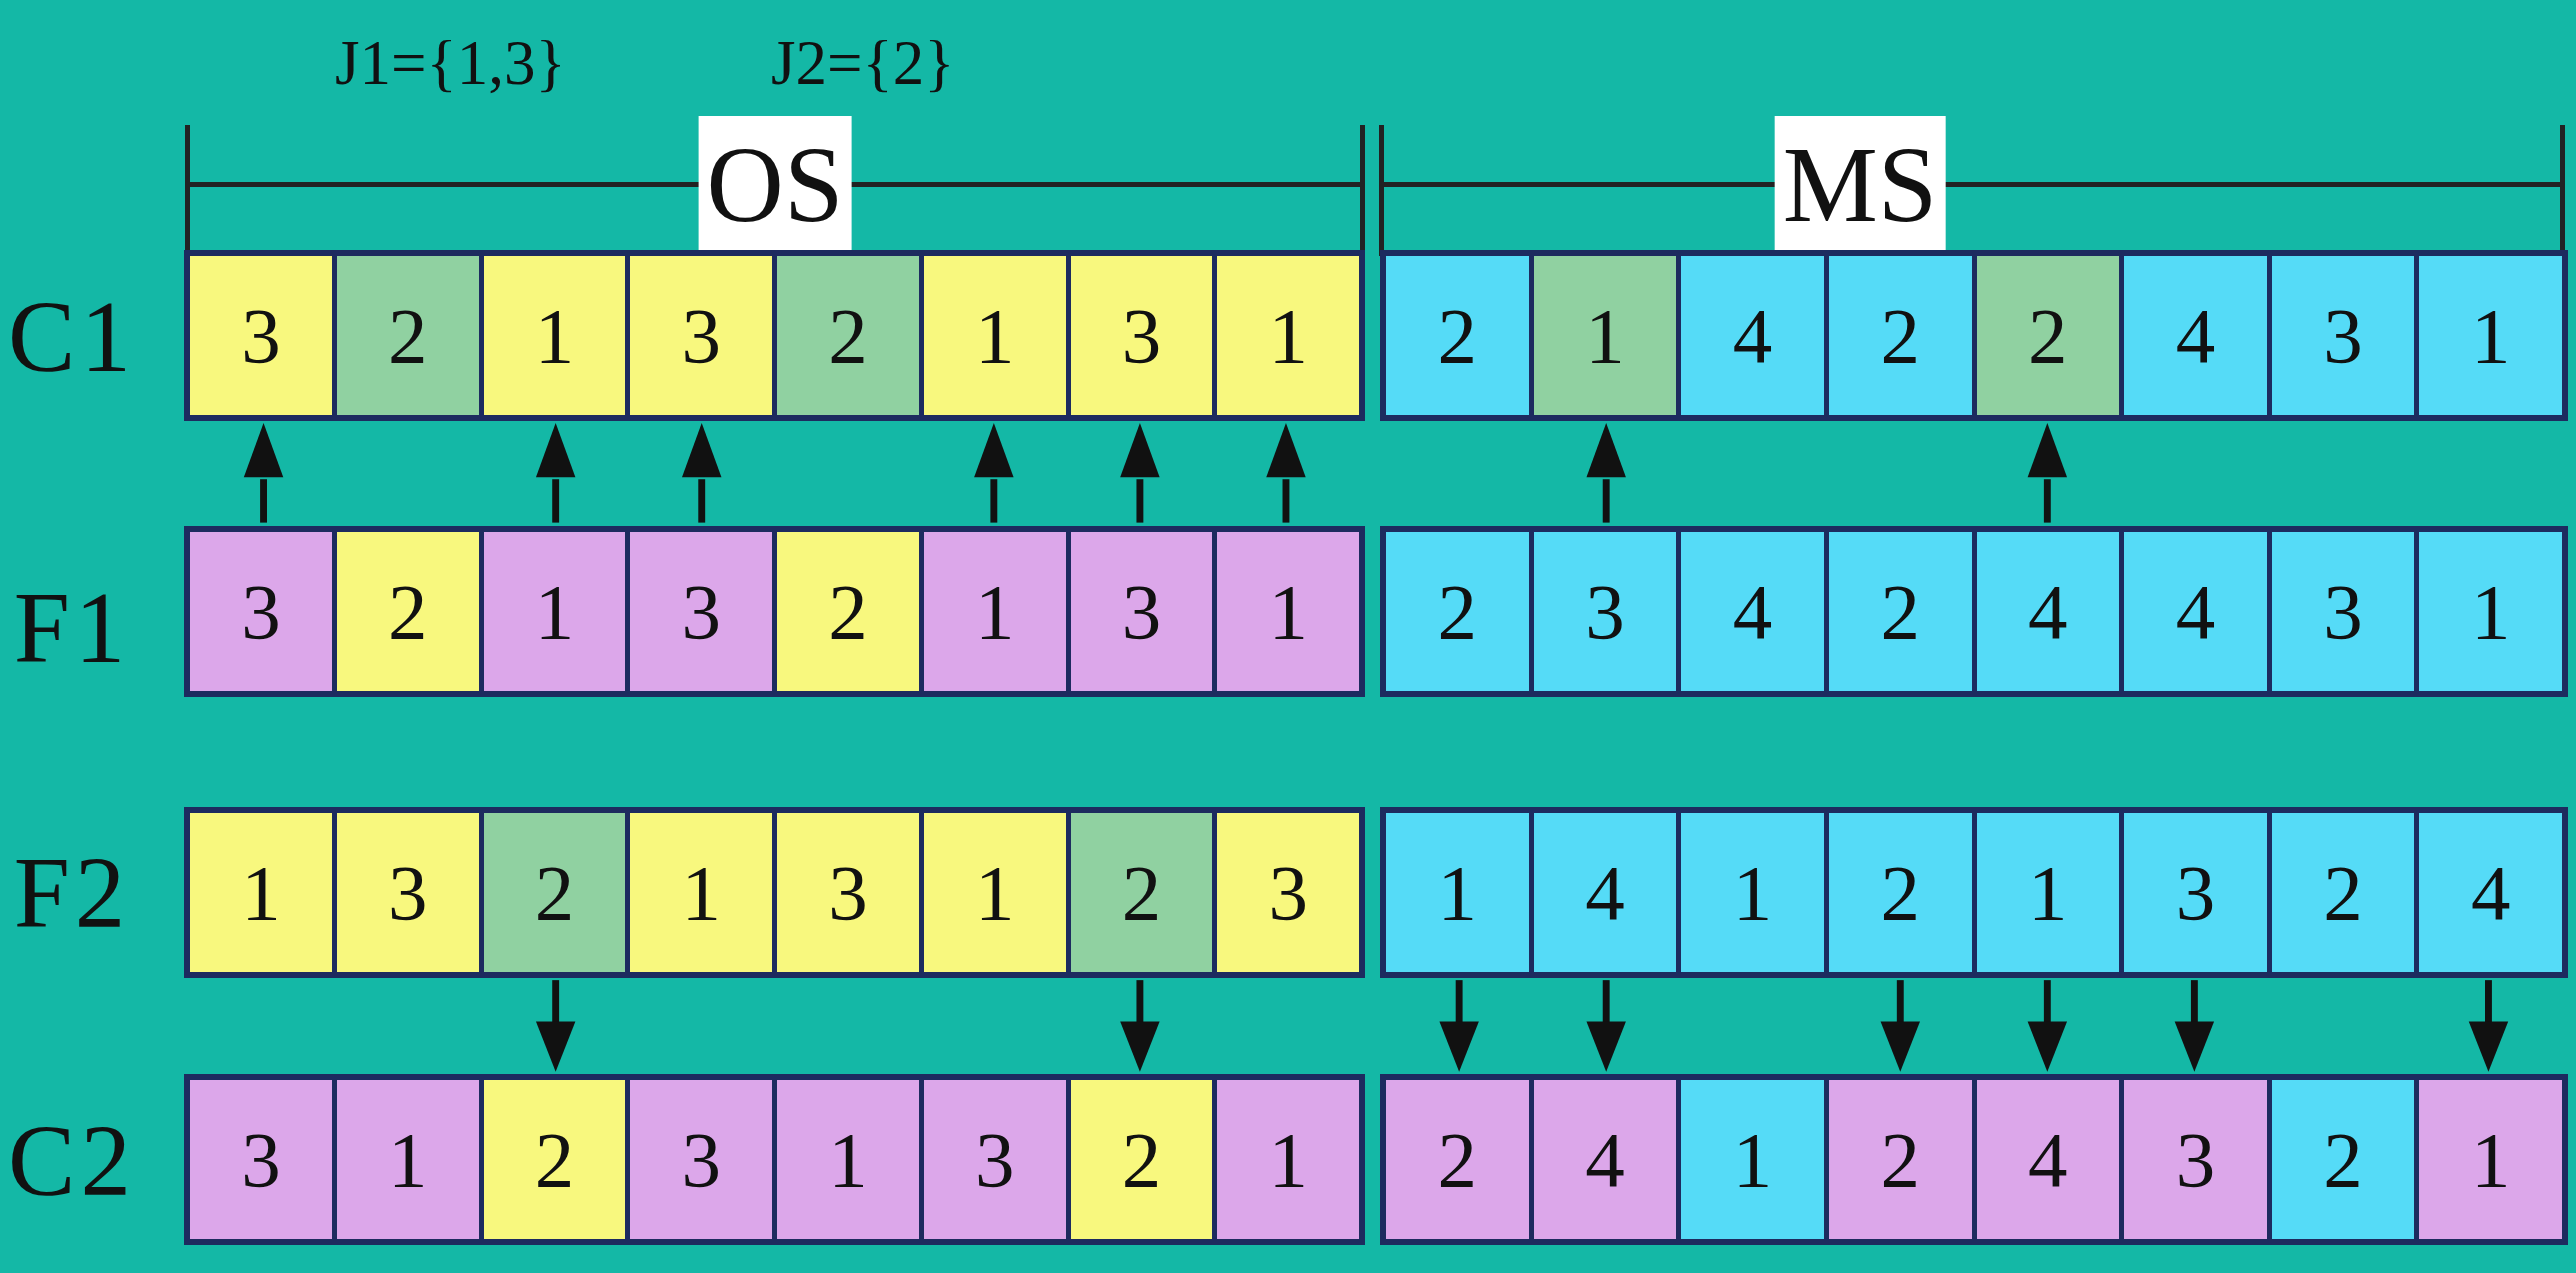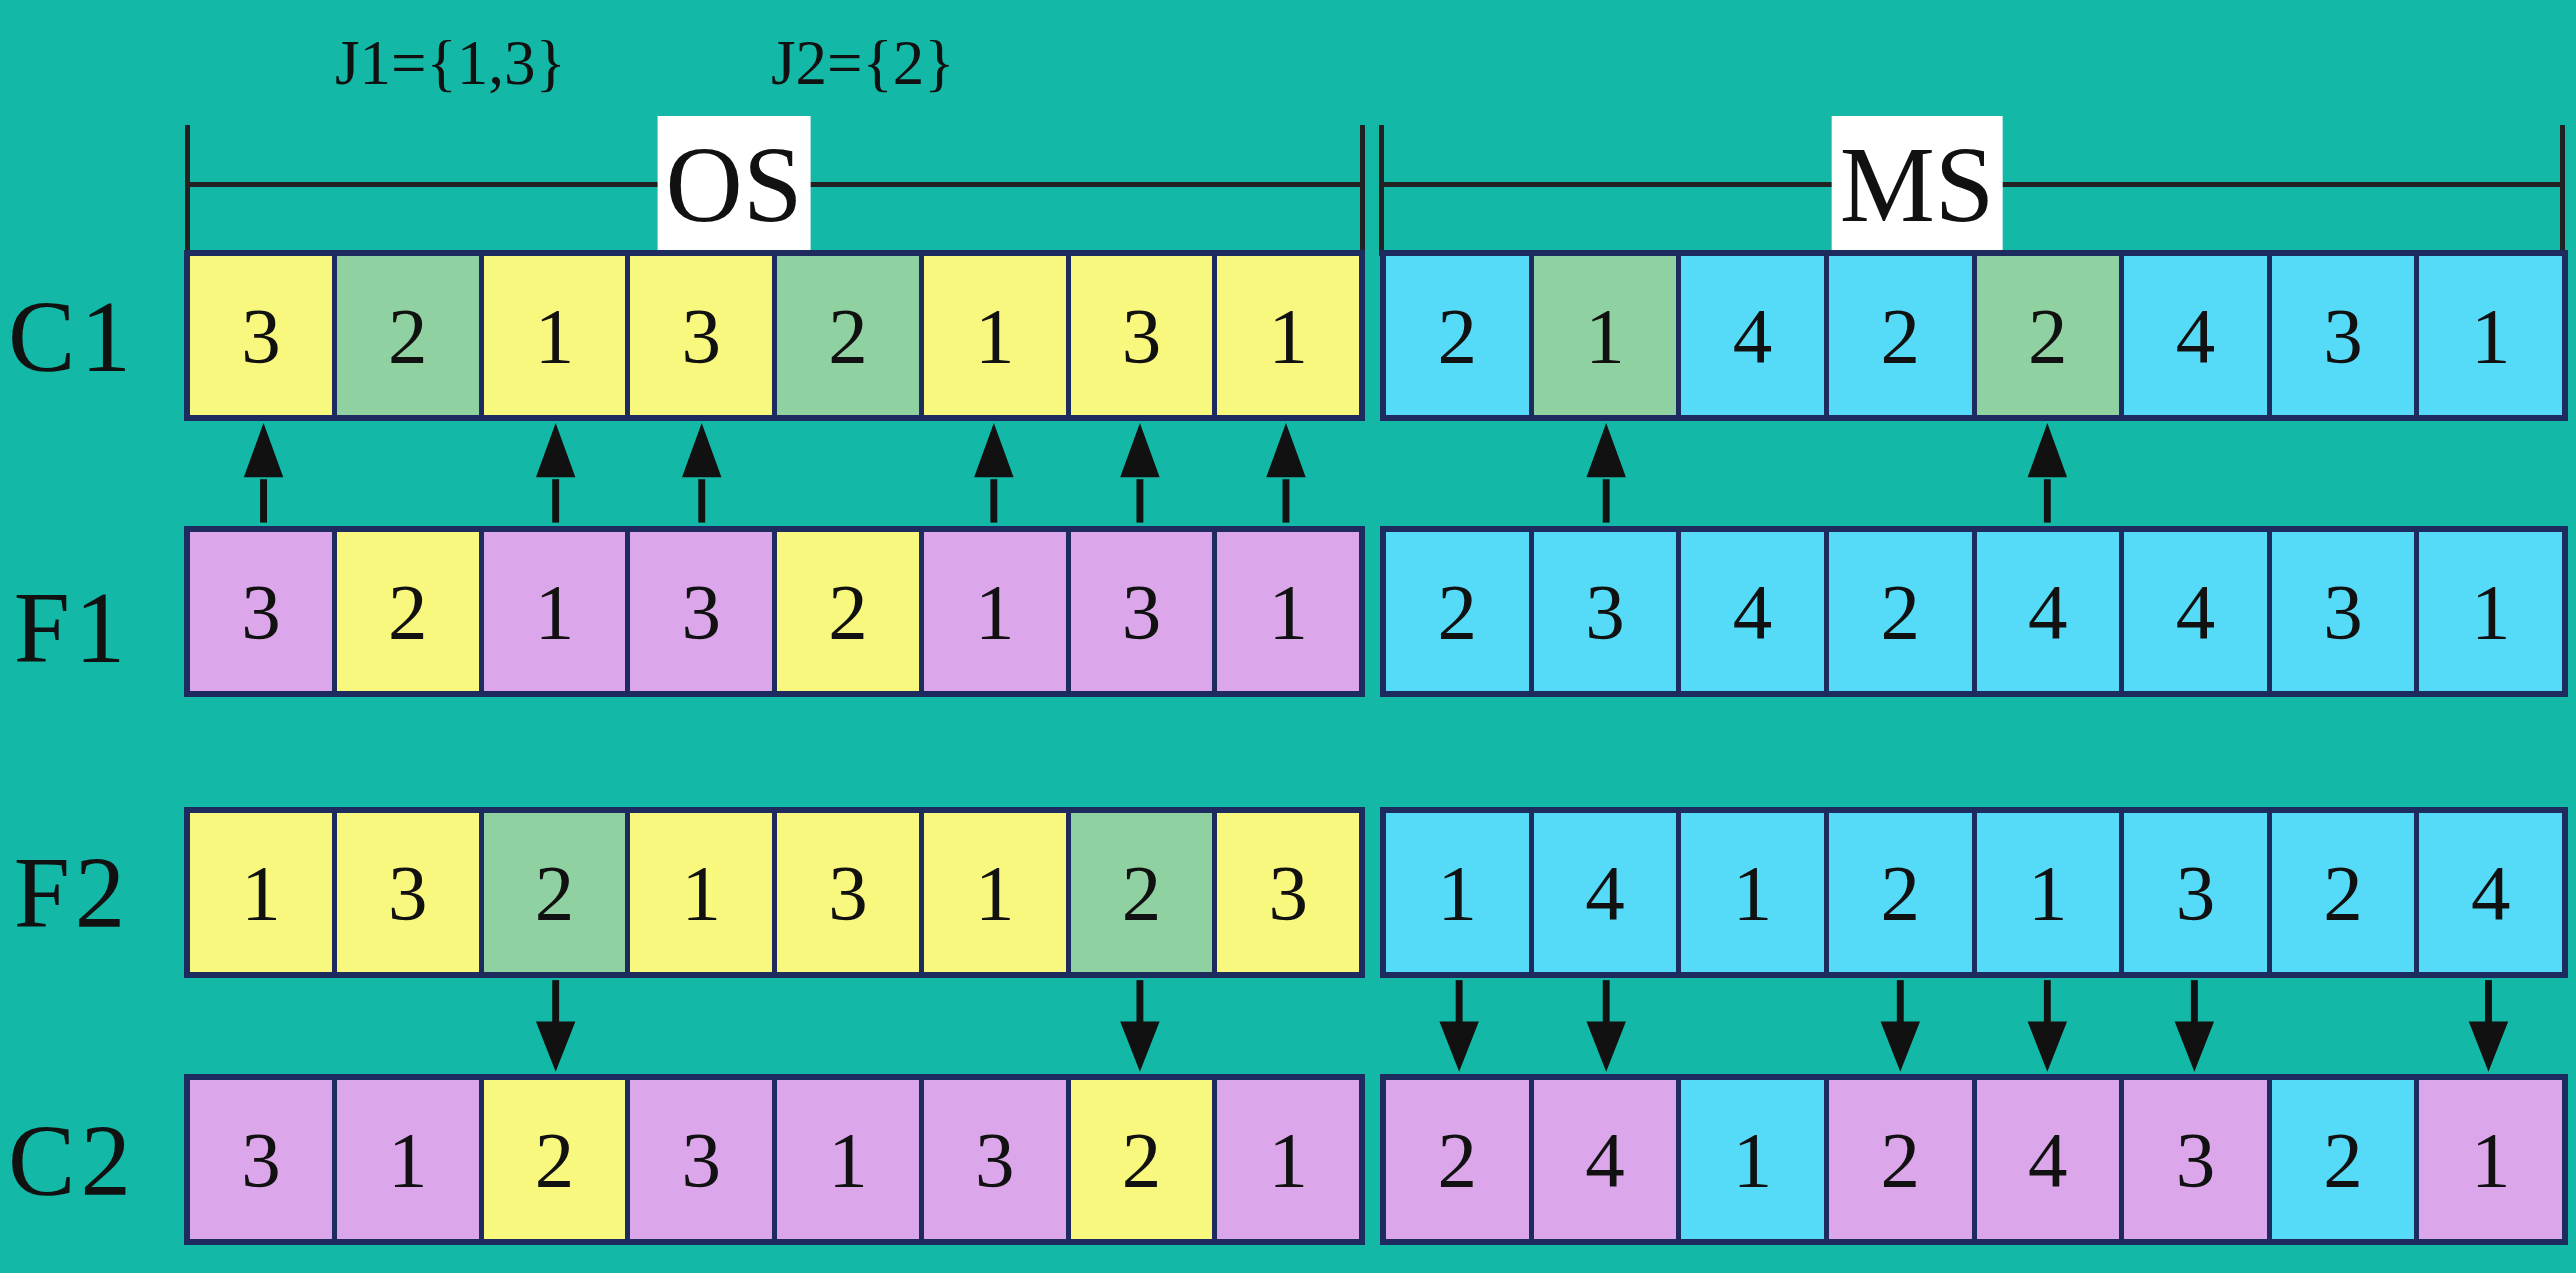--- a/index.html
+++ b/index.html
@@ -18,22 +18,22 @@
   .bracket-v{position:absolute;top:125px;height:131px;width:5px;background:#222;}
   #os-tick-left{left:185px;}
   #os-tick-right{left:1360px;}
   #ms-tick-left{left:1379px;}
   #ms-tick-right{left:2560px;}
   .section-label{
     position:absolute;top:116px;height:138px;line-height:138px;
     font-size:107px;background:#ffffff;padding:0 8px;transform:translateX(-50%);
     white-space:nowrap;
   }
-  #os-label{left:734px;}
-  #ms-label{left:1917px;}
+  #os-label{left:775px;}
+  #ms-label{left:1860px;}
   .row-label{
     position:absolute;left:8px;width:128px;text-align:center;
     font-size:101px;line-height:118px;letter-spacing:5px;
   }
   #label-c1{top:278px;}
   #label-f1{top:553px;margin-top:16px;}
   #label-f2{top:834px;}
   #label-c2{top:1102px;}
   .grid{
     position:absolute;display:flex;box-sizing:border-box;

